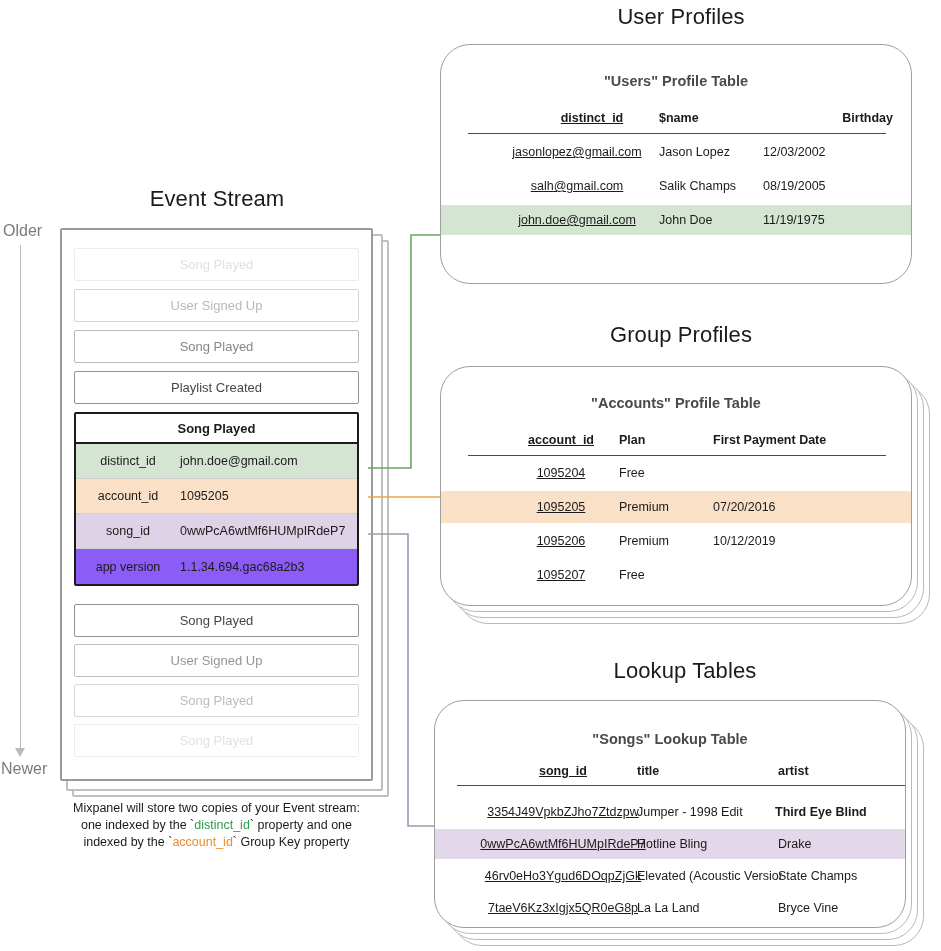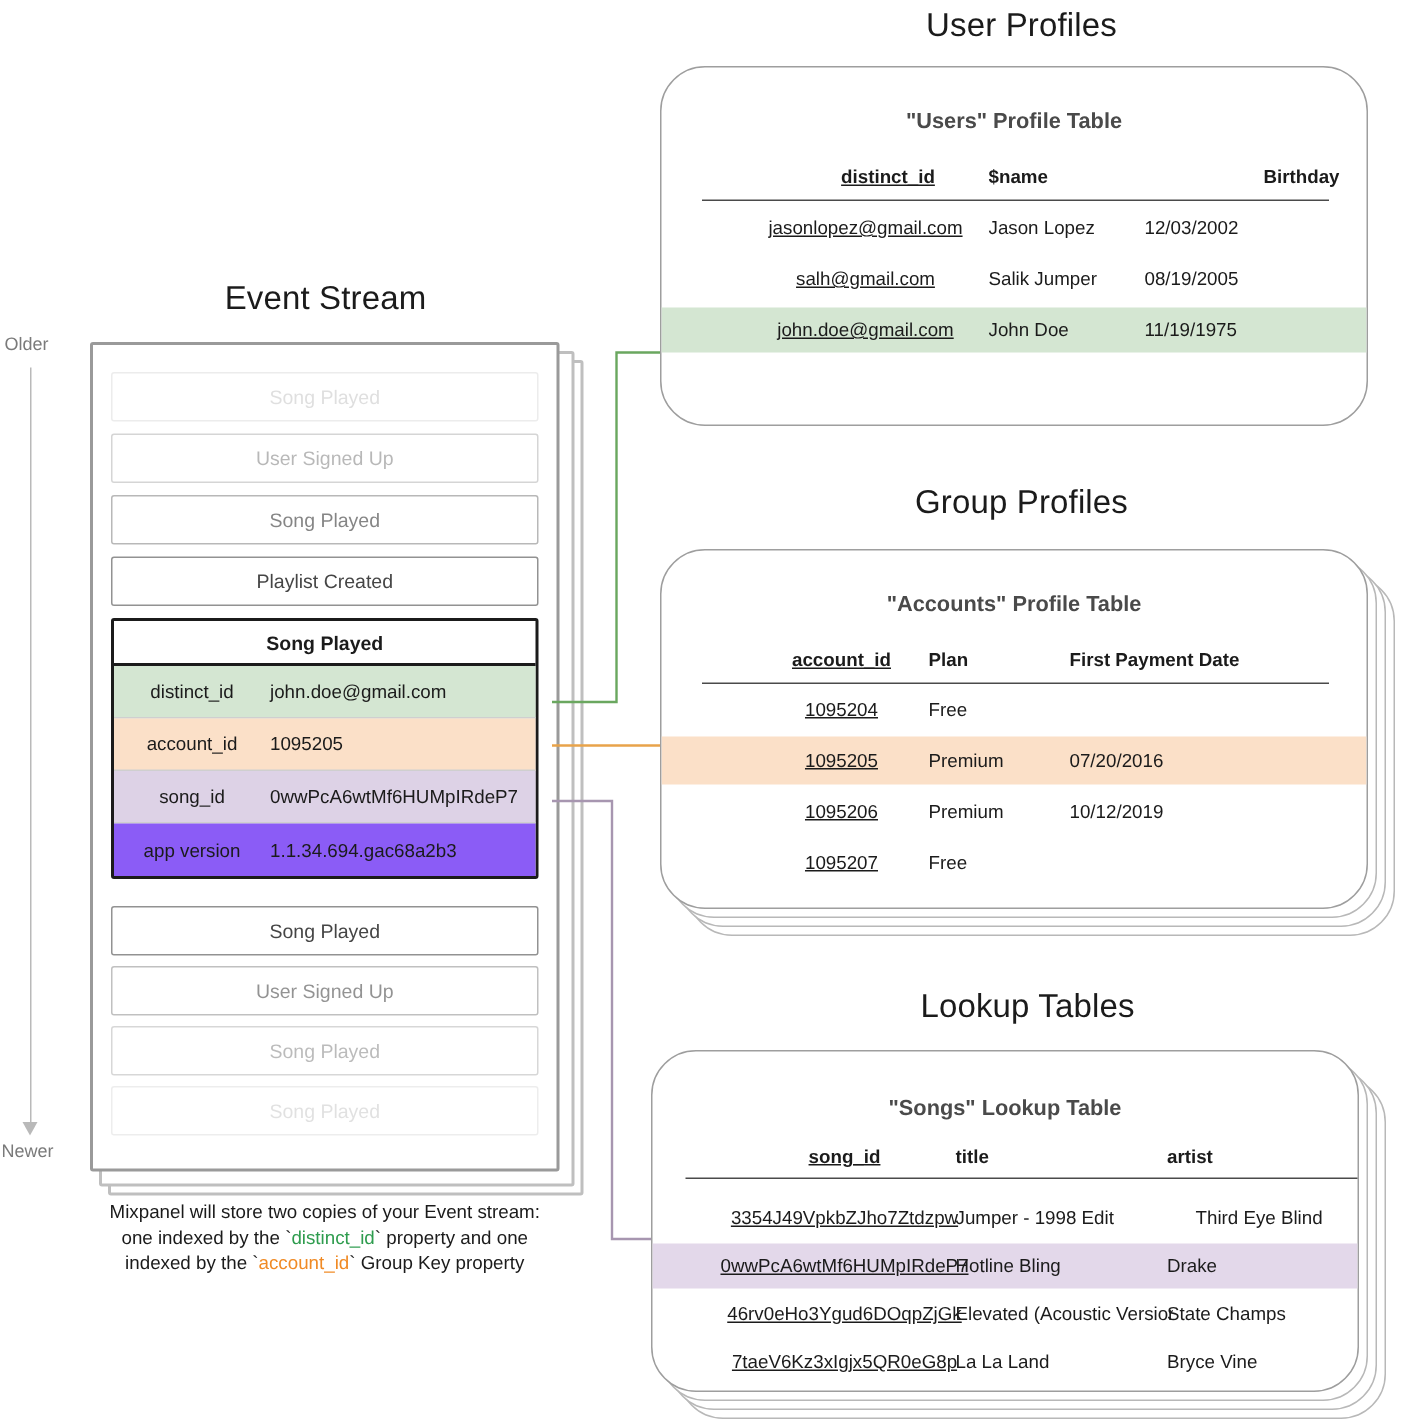--- a/index.html
+++ b/index.html
@@ -10,21 +10,21 @@
   }
   .stage{position:absolute;left:0;top:0;width:941px;height:951px;}
 
   
   .section-title{
     position:absolute;font-size:22px;font-weight:400;color:#1b1b1b;
     text-align:center;white-space:nowrap;letter-spacing:.1px;
   }
 
   
-  .axis-label{position:absolute;font-size:12px;color:#7a7a7a;white-space:nowrap;}
+  .axis-label{position:absolute;font-size:16px;color:#7a7a7a;white-space:nowrap;}
   .axis-line{position:absolute;left:20px;top:245px;width:1px;height:505px;background:#b9b9b9;}
   .axis-arrow{
     position:absolute;left:15px;top:748px;width:0;height:0;
     border-left:5px solid transparent;border-right:5px solid transparent;
     border-top:9px solid #b9b9b9;
   }
 
   
   .es-shadow{position:absolute;border:2px solid #bfbfbf;background:#fff;border-radius:2px;}
   .es-card{
@@ -192,21 +192,21 @@
         </div>
         <div class="hrule" style="left:27px;top:30px;width:418px;"></div>
 
         <div class="prow" style="height:30px;margin-top:4px;">
           <span class="pcell key" style="position:absolute;left:36px;width:200px;text-align:center;">jasonlopez@gmail.com</span>
           <span class="pcell" style="position:absolute;left:218px;width:130px;">Jason Lopez</span>
           <span class="pcell" style="position:absolute;left:322px;width:130px;">12/03/2002</span>
         </div>
         <div class="prow" style="height:30px;margin-top:4px;">
           <span class="pcell key" style="position:absolute;left:36px;width:200px;text-align:center;text-decoration:underline;">salh@gmail.com</span>
-          <span class="pcell" style="position:absolute;left:218px;width:130px;">Salik Jumper</span>
+          <span class="pcell" style="position:absolute;left:218px;width:130px;">Salik Champs</span>
           <span class="pcell" style="position:absolute;left:322px;width:130px;">08/19/2005</span>
         </div>
         <div class="prow hl" style="height:30px;margin-top:4px;background:#d4e6d2;">
           <span class="pcell key" style="position:absolute;left:36px;width:200px;text-align:center;">john.doe@gmail.com</span>
           <span class="pcell" style="position:absolute;left:218px;width:130px;">John Doe</span>
           <span class="pcell" style="position:absolute;left:322px;width:130px;">11/19/1975</span>
         </div>
       </div>
     </div>
   </div>
@@ -263,21 +263,21 @@
         <div class="prow phead" style="height:28px;">
           <span class="pcell key" style="position:absolute;left:38px;width:180px;text-align:center;">song_id</span>
           <span class="pcell" style="position:absolute;left:202px;width:150px;text-align:left;">title</span>
           <span class="pcell" style="position:absolute;left:343px;width:120px;text-align:left;">artist</span>
         </div>
         <div class="hrule" style="left:22px;top:28px;width:452px;"></div>
 
         <div class="prow" style="height:30px;margin-top:12px;">
           <span class="pcell key" style="position:absolute;left:28px;width:200px;text-align:center;">3354J49VpkbZJho7Ztdzpw</span>
           <span class="pcell" style="position:absolute;left:202px;width:145px;">Jumper - 1998 Edit</span>
-          <span class="pcell" style="position:absolute;left:362px;width:125px;">Third Eye Blind</span>
+          <span class="pcell" style="position:absolute;left:340px;width:125px;font-weight:bold;">Third Eye Blind</span>
         </div>
         <div class="prow hl" style="height:30px;margin-top:2px;background:#e3d8ea;">
           <span class="pcell key" style="position:absolute;left:28px;width:200px;text-align:center;">0wwPcA6wtMf6HUMpIRdeP7</span>
           <span class="pcell" style="position:absolute;left:202px;width:145px;">Hotline Bling</span>
           <span class="pcell" style="position:absolute;left:343px;width:125px;">Drake</span>
         </div>
         <div class="prow" style="height:30px;margin-top:2px;">
           <span class="pcell key" style="position:absolute;left:28px;width:200px;text-align:center;">46rv0eHo3Ygud6DOqpZjGk</span>
           <span class="pcell" style="position:absolute;left:202px;width:145px;">Elevated (Acoustic Version)</span>
           <span class="pcell" style="position:absolute;left:343px;width:125px;">State Champs</span>

